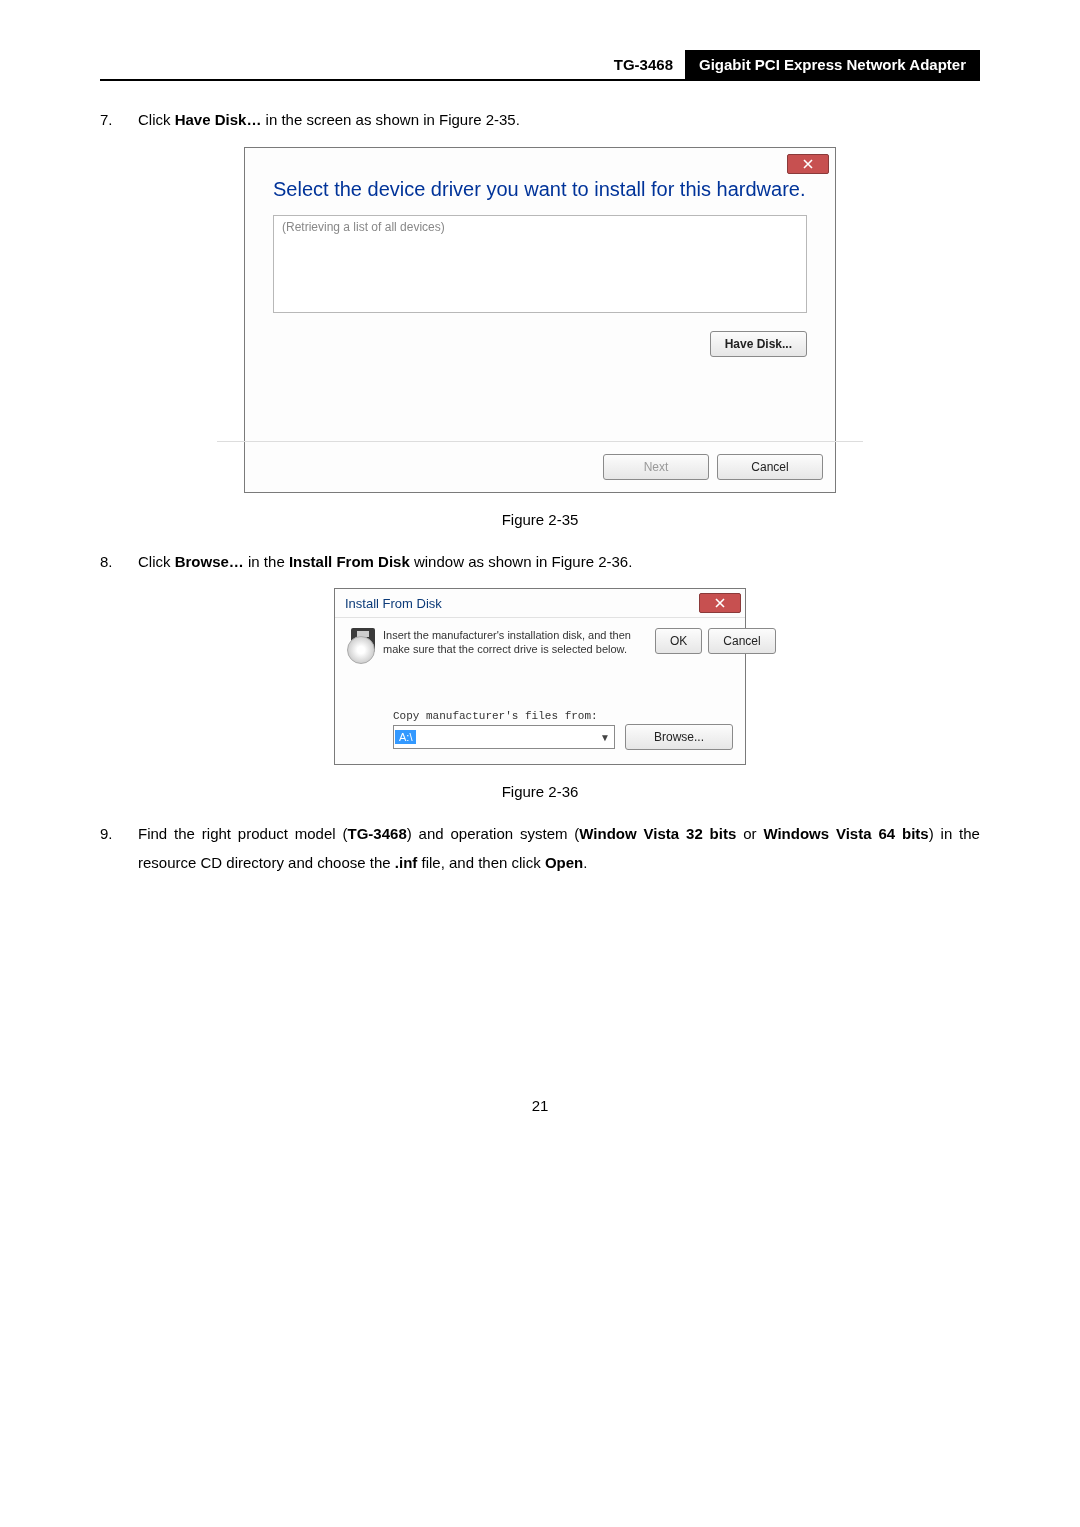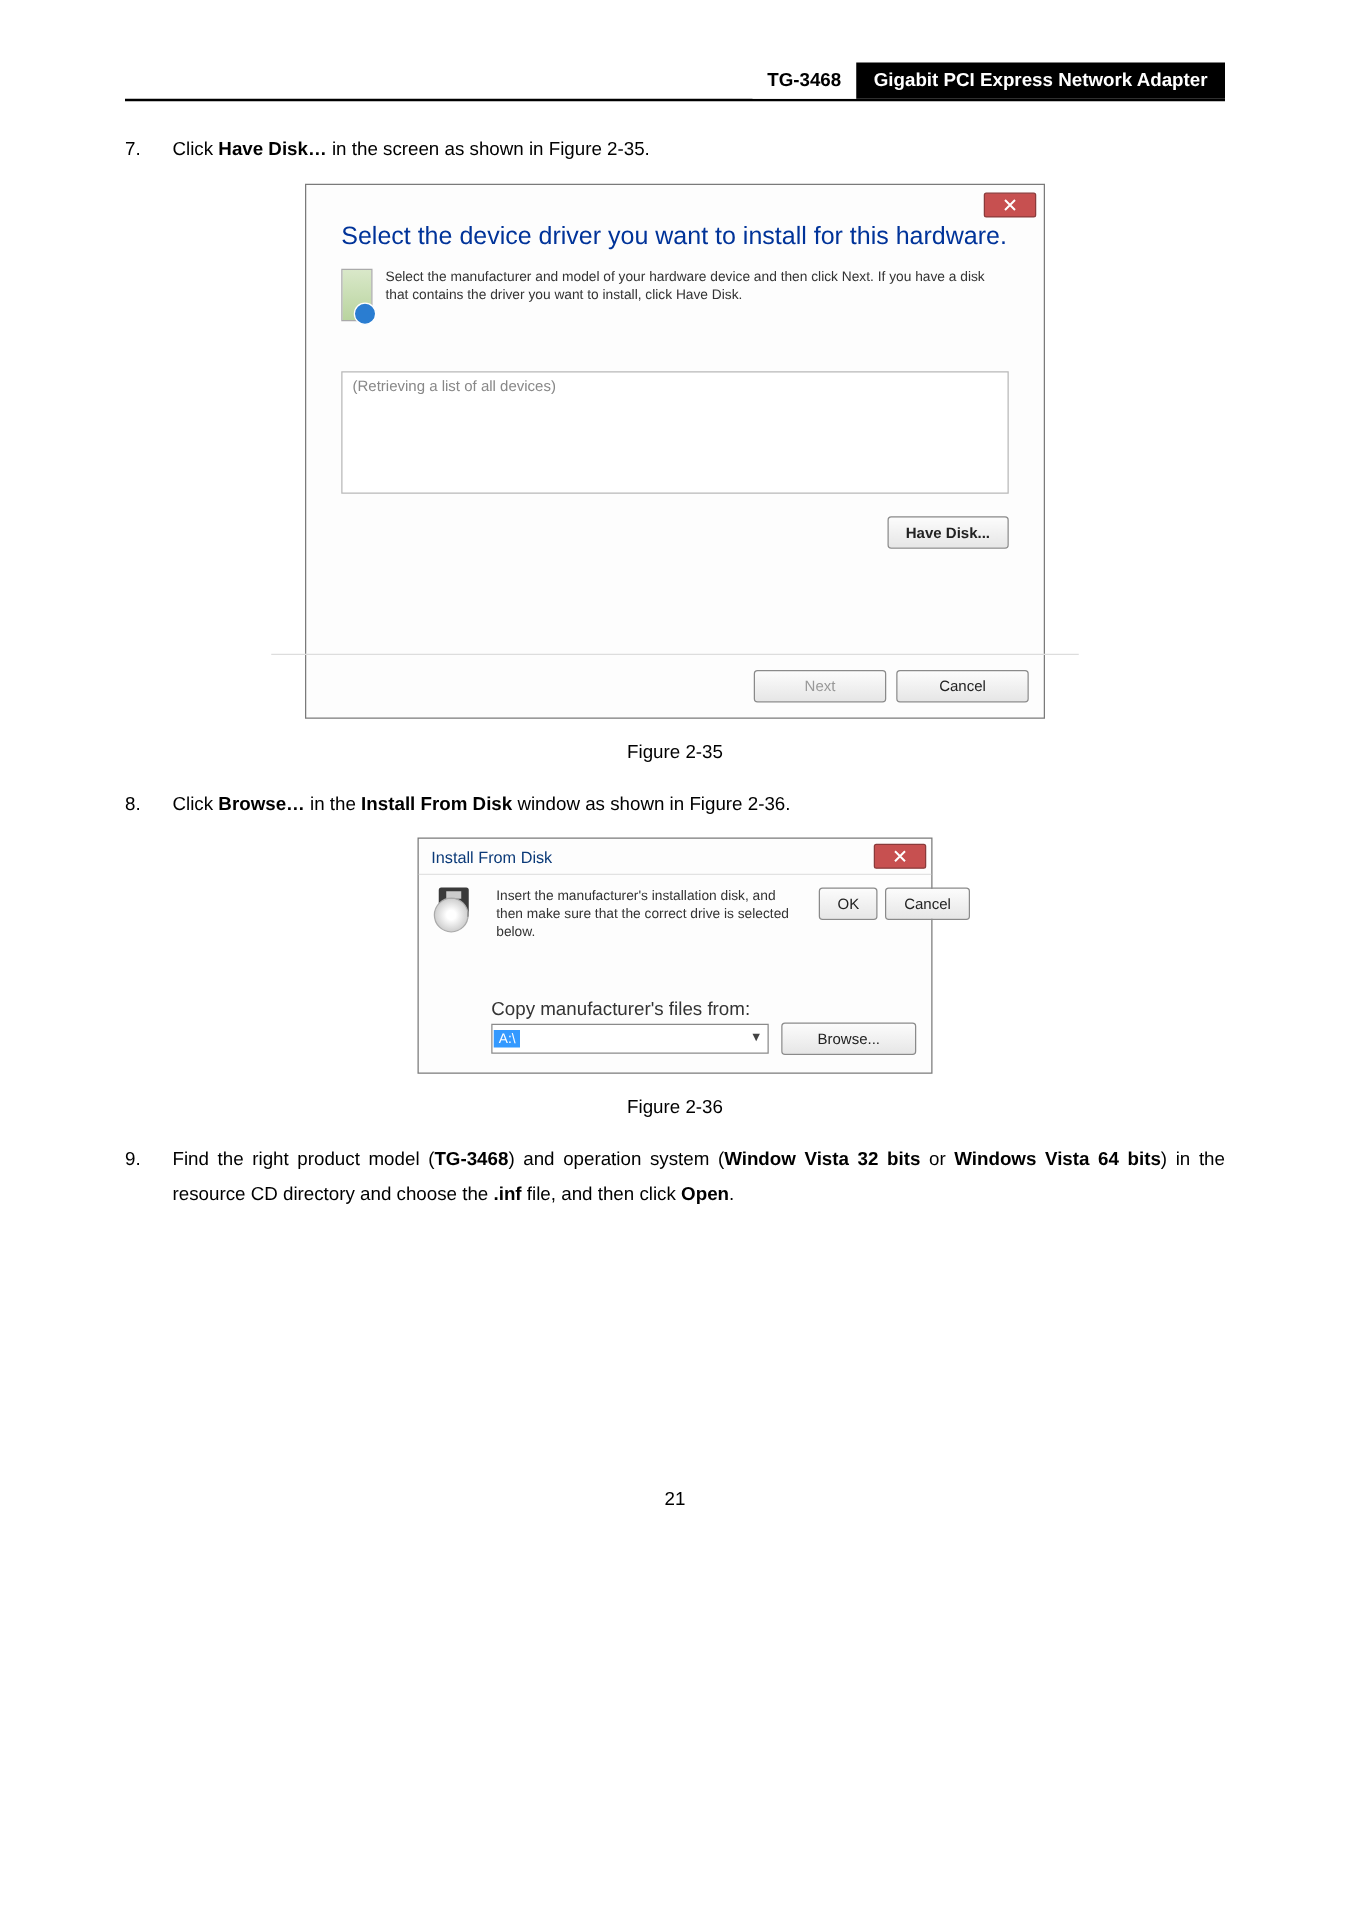--- a/index.html
+++ b/index.html
@@ -201,21 +201,21 @@
     font-size: 13px;
     color: #0b3a78;
   }
   .dlg2-body {
     padding: 10px 12px 14px 12px;
     border-top: 1px solid #e2e2e2;
   }
   .dlg2-top-row {
     display: flex;
     align-items: flex-start;
-    gap: 14px;
+    gap: 0;
   }
   .disk-icon {
     width: 36px; height: 36px;
     position: relative;
     flex-shrink: 0;
   }
   .disk-icon .floppy {
     position: absolute; left: 4px; top: 0;
     width: 24px; height: 24px;
     background: #3a3a3a;
@@ -241,24 +241,25 @@
   }
   .dlg2-right-col {
     display: flex;
     flex-direction: row;
     gap: 6px;
     width: 78px;
   }
   .dlg2-right-col .win-btn { width: 100%; }
   .dlg2-spacer { height: 46px; }
   .dlg2-copy-label {
-    font-size: 15px;
+    font-size: 11px;
     color: #333;
     margin-left: 46px;
     margin-bottom: 2px;
+    font-family: Liberation Mono, monospace;
   }
   .dlg2-bottom-row {
     display: flex;
     gap: 10px;
     align-items: center;
     margin-left: 46px;
   }
   .combo {
     flex: 1;
     height: 22px;
@@ -303,24 +304,20 @@
     <div class="dialog1">
       <div class="dlg1-title-row">
         <div class="close-x">
           <svg viewBox="0 0 10 10">
               <path d="M1 1 L9 9 M9 1 L1 9" stroke="#fff" stroke-width="1.6" fill="none"></path>
             </svg>
         </div>
       </div>
       <div class="dlg1-body">
         <div class="dlg1-heading">Select the device driver you want to install for this hardware.</div>
-        <div class="dlg1-info-row">
-          <div class="dev-icon"></div>
-          <div class="dlg1-info-text">Select the manufacturer and model of your hardware device and then click Next. If you have a disk that contains the driver you want to install, click Have Disk.</div>
-        </div>
         <div class="dlg1-listbox">
           <span>(Retrieving a list of all devices)</span>
         </div>
         <div class="dlg1-havedisk-row">
           <div class="win-btn">Have Disk...</div>
         </div>
       </div>
       <div class="dlg1-sep"></div>
       <div class="dlg1-footer">
         <div class="win-btn disabled">Next</div>

